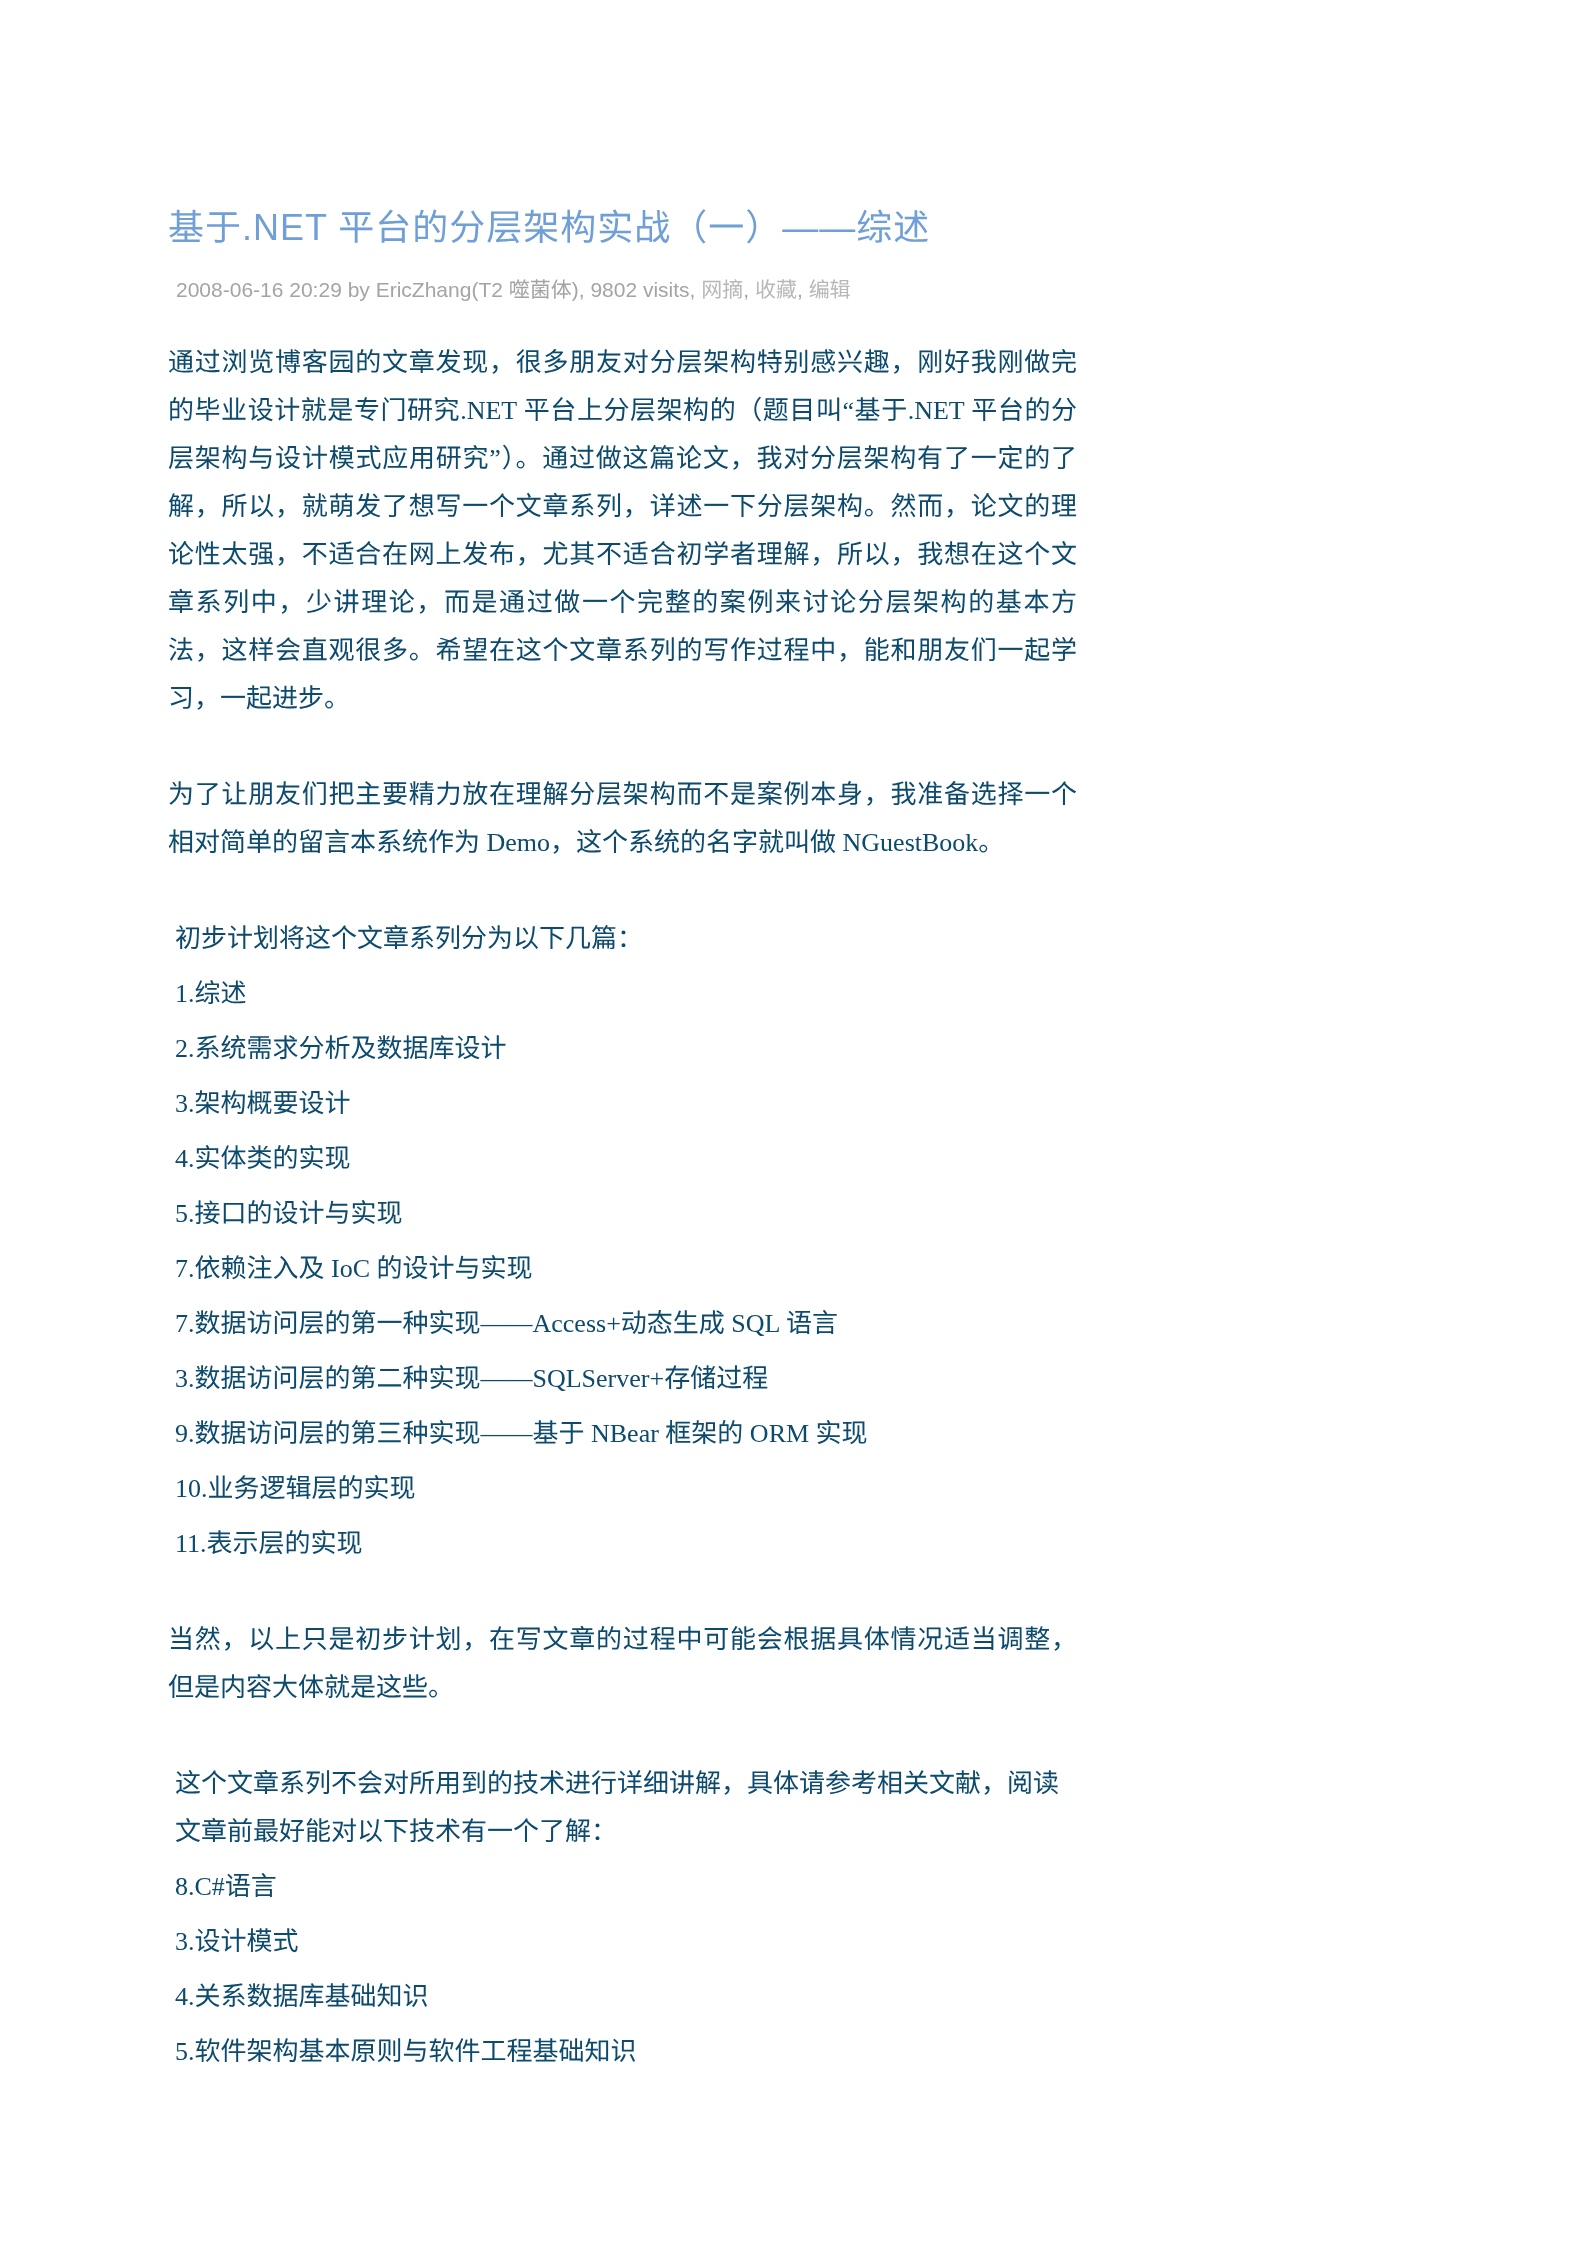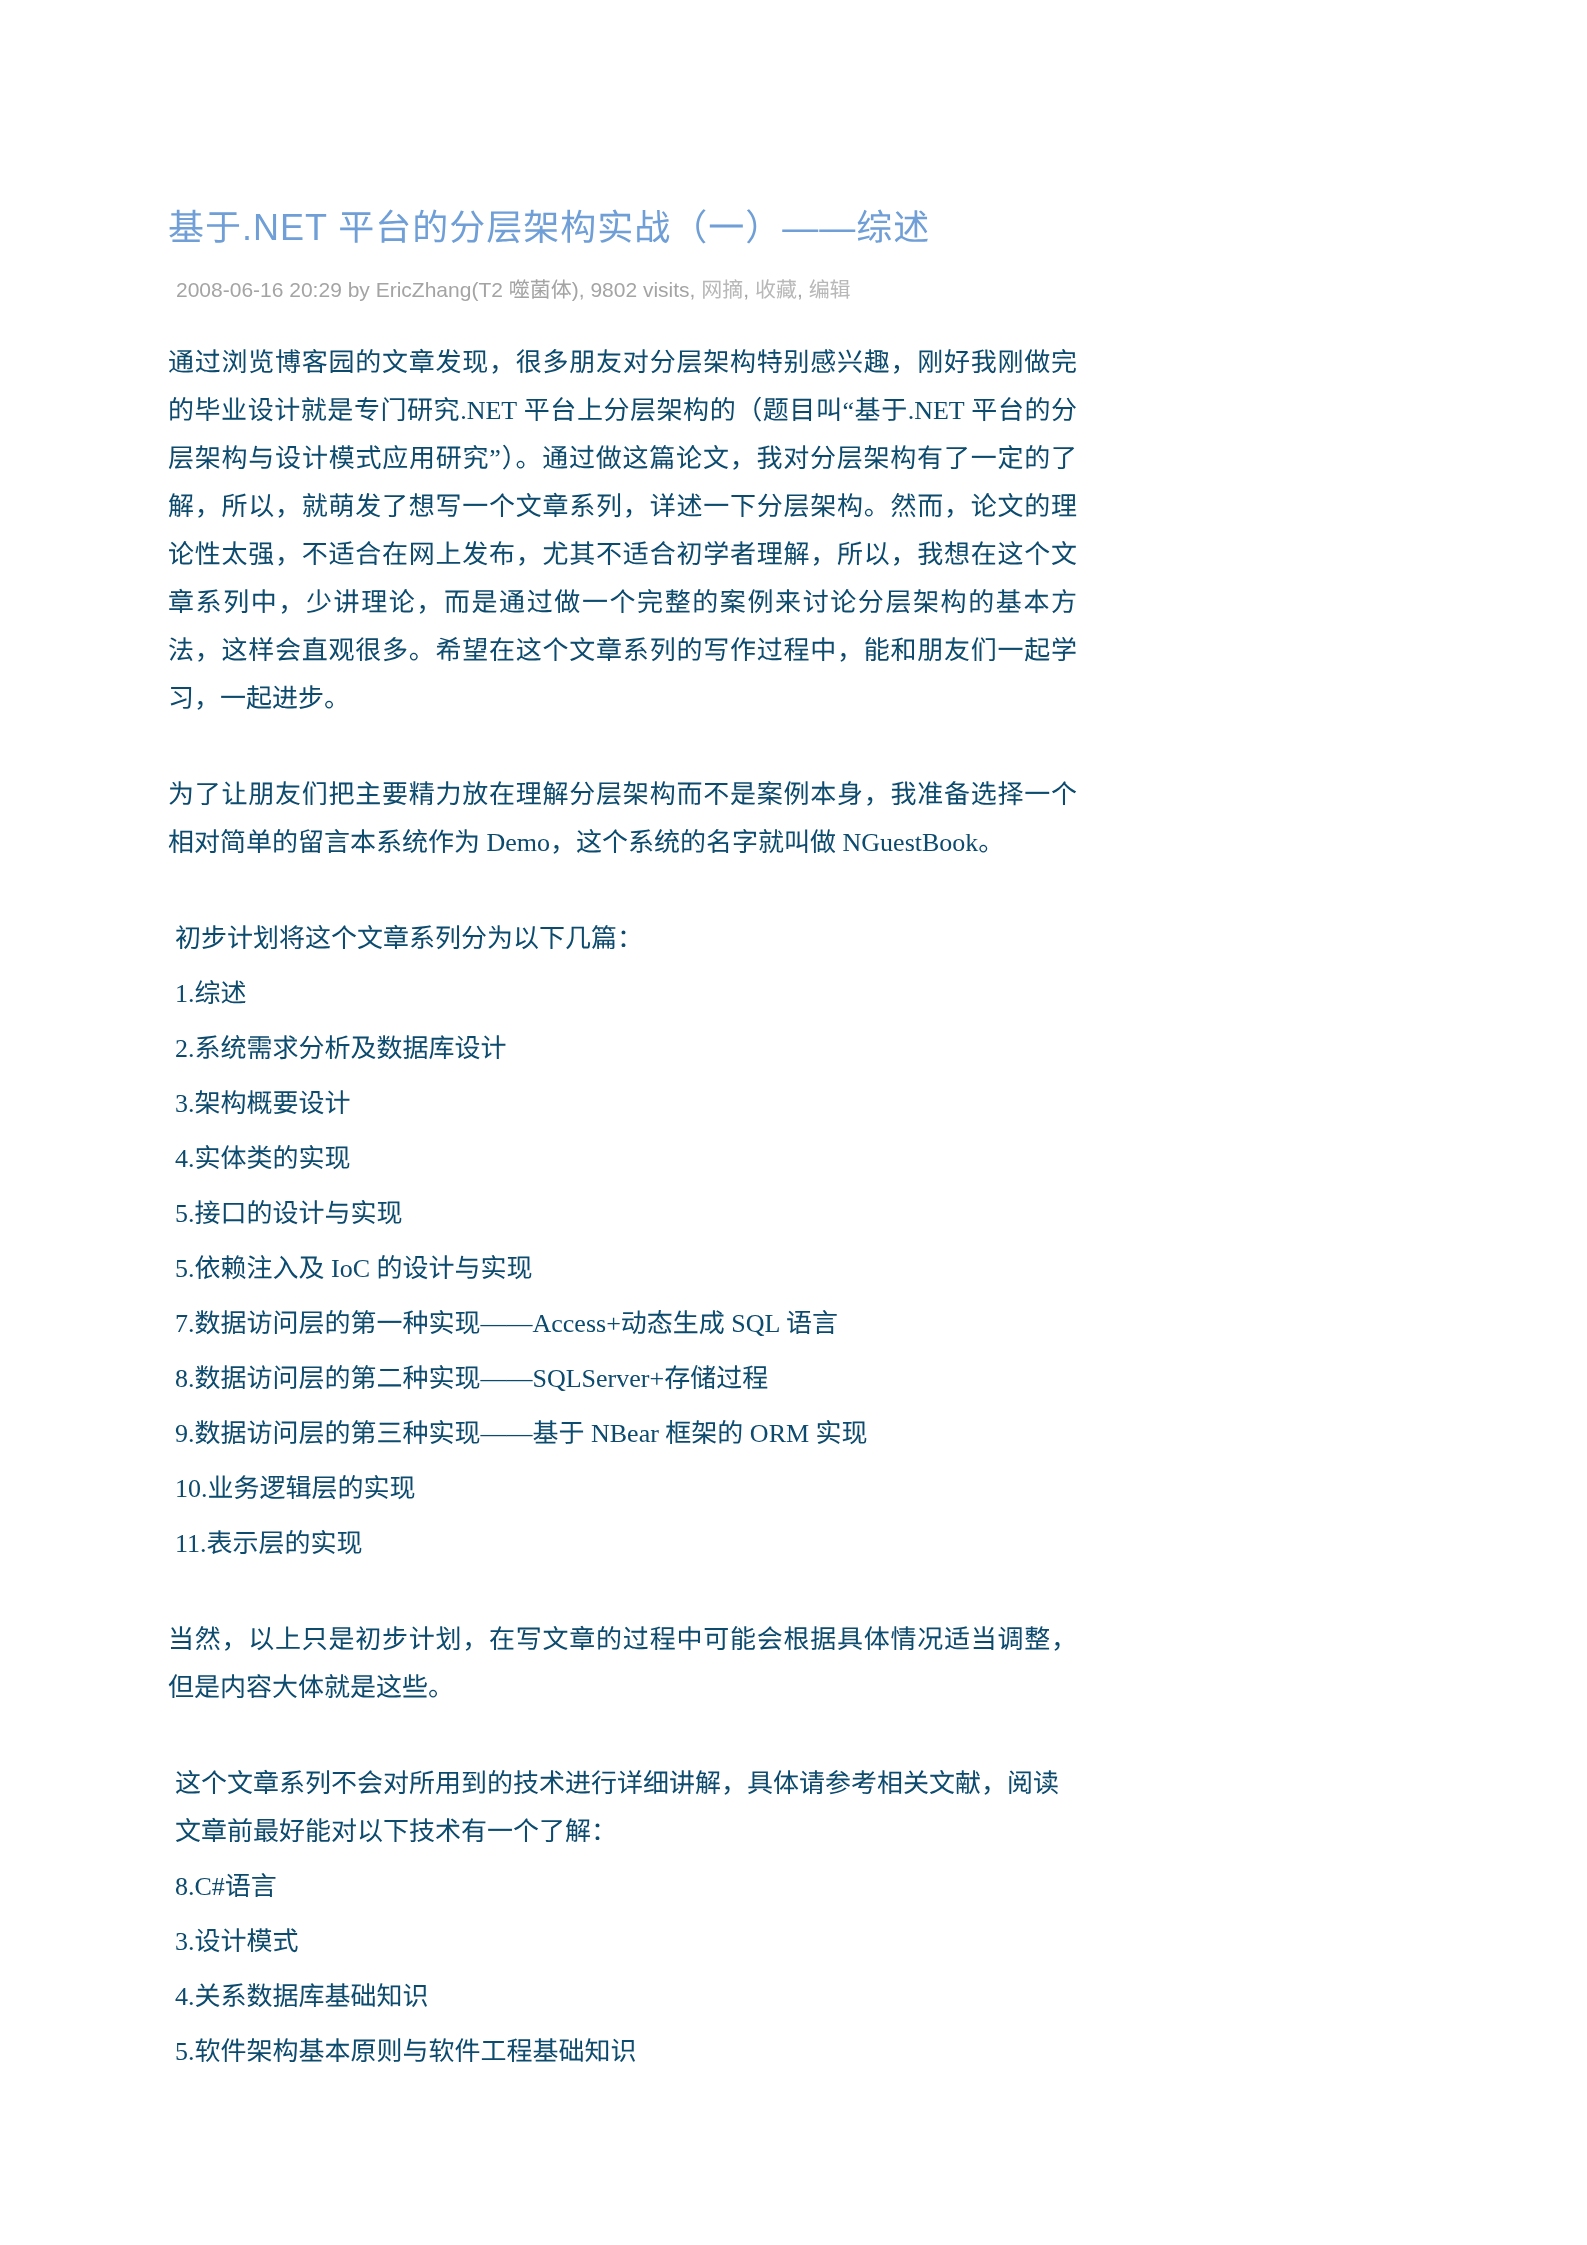--- a/index.html
+++ b/index.html
@@ -68,23 +68,23 @@
 
     <p class="para">为了让朋友们把主要精力放在理解分层架构而不是案例本身，我准备选择一个相对简单的留言本系统作为 Demo，这个系统的名字就叫做 NGuestBook。</p>
 
     <div class="list-block">
       <div class="line">初步计划将这个文章系列分为以下几篇：</div>
       <div class="line">1.综述</div>
       <div class="line">2.系统需求分析及数据库设计</div>
       <div class="line">3.架构概要设计</div>
       <div class="line">4.实体类的实现</div>
       <div class="line">5.接口的设计与实现</div>
-      <div class="line">5.依赖注入及 IoC 的设计与实现</div>
+      <div class="line">7.依赖注入及 IoC 的设计与实现</div>
       <div class="line">7.数据访问层的第一种实现——Access+动态生成 SQL 语言</div>
-      <div class="line">8.数据访问层的第二种实现——SQLServer+存储过程</div>
+      <div class="line">3.数据访问层的第二种实现——SQLServer+存储过程</div>
       <div class="line">9.数据访问层的第三种实现——基于 NBear 框架的 ORM 实现</div>
       <div class="line">10.业务逻辑层的实现</div>
       <div class="line">11.表示层的实现</div>
     </div>
 
     <p class="para">当然，以上只是初步计划，在写文章的过程中可能会根据具体情况适当调整，但是内容大体就是这些。</p>
 
     <div class="list-block">
       <div class="line">这个文章系列不会对所用到的技术进行详细讲解，具体请参考相关文献，阅读文章前最好能对以下技术有一个了解：</div>
       <div class="line">8.C#语言</div>

